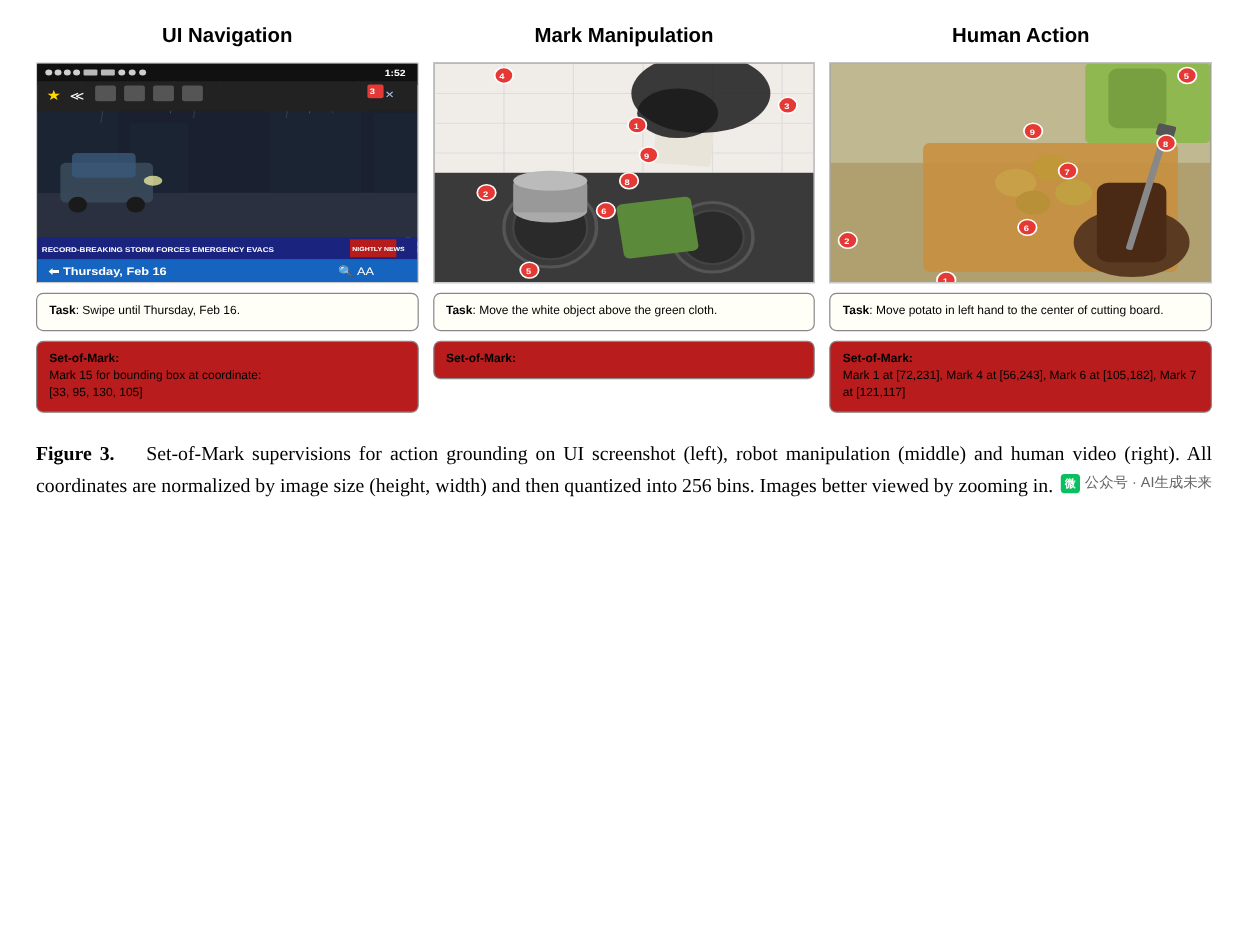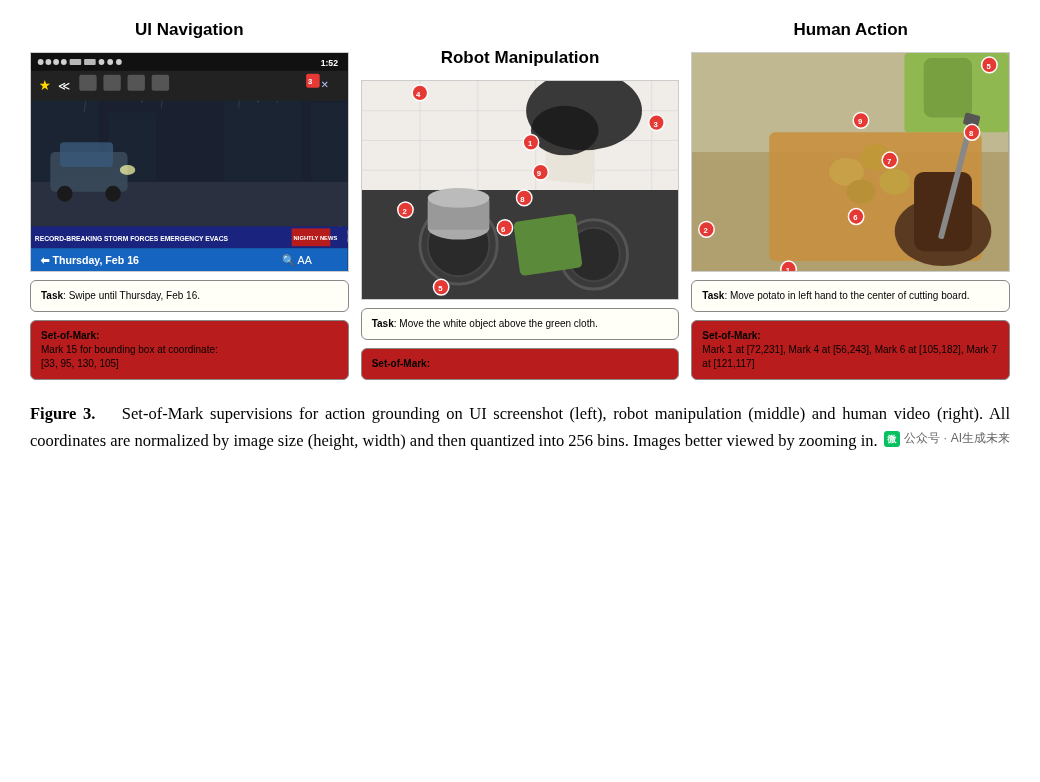--- a/index.html
+++ b/index.html
@@ -8,41 +8,40 @@
       min-height: 782px;
       background: #fff;
       font-family: 'Times New Roman', Times, serif;
       padding: 20px 30px;
     }
 
     .top-section {
       display: flex;
       gap: 12px;
       margin-bottom: 20px;
-      align-items: flex-end;
     }
 
     .column {
       flex: 1;
       display: flex;
       flex-direction: column;
       gap: 8px;
     }
 
     .col-title {
       text-align: center;
       font-family: Arial, Helvetica, sans-serif;
       font-weight: bold;
       font-size: 17px;
       margin-bottom: 4px;
     }
 
     .image-container {
       width: 100%;
-      height: 220px;
+      height: 184px;
       background: #888;
       border: 1px solid #ccc;
       position: relative;
       overflow: hidden;
     }
 
     
     .img-ui-nav {
       background: linear-gradient(180deg, #1a1a2e 0%, #2d2d4e 30%, #1a3a5c 60%, #2c3e50 80%, #1a252f 100%);
     }
@@ -207,21 +206,21 @@
       </div>
 
       <div class="info-box som-box">
         <div class="info-label">Set-of-Mark:</div>
         <div style="white-space:pre-line;">Mark 15 for bounding box at coordinate:
 [33, 95, 130, 105]</div>
       </div>
     </div>
 
     <div class="column">
-      <div class="col-title">Robot Manipulation</div>
+      <div class="col-title">Mark Manipulation</div>
 
       <div class="image-container">
         <svg class="scene-svg" viewBox="0 0 328 220" preserveAspectRatio="none">
 
           <rect width="328" height="220" fill="#d8cfc0"></rect>
 
           <rect y="0" width="328" height="110" fill="#f0ece8"></rect>
 
           <line x1="0" y1="30" x2="328" y2="30" stroke="#ddd" stroke-width="1"></line>
           <line x1="0" y1="60" x2="328" y2="60" stroke="#ddd" stroke-width="1"></line>

